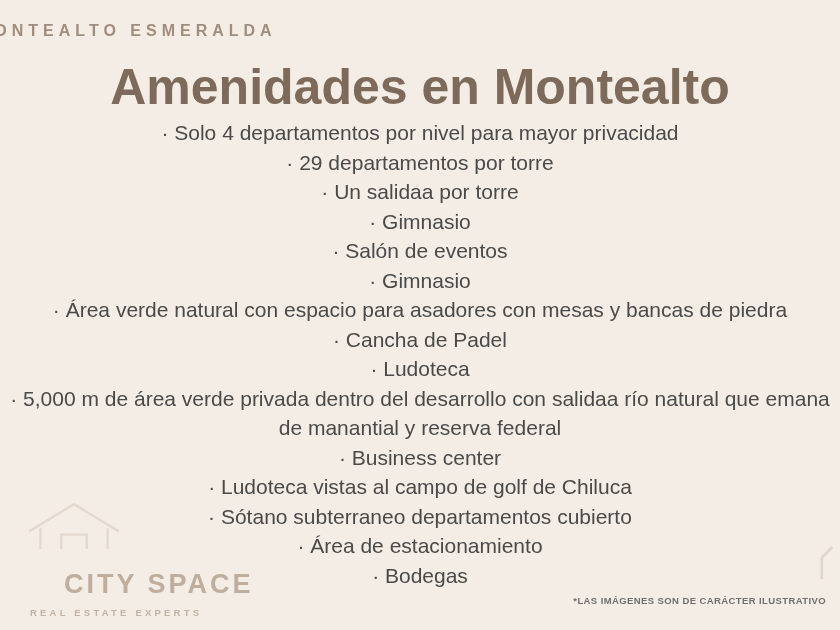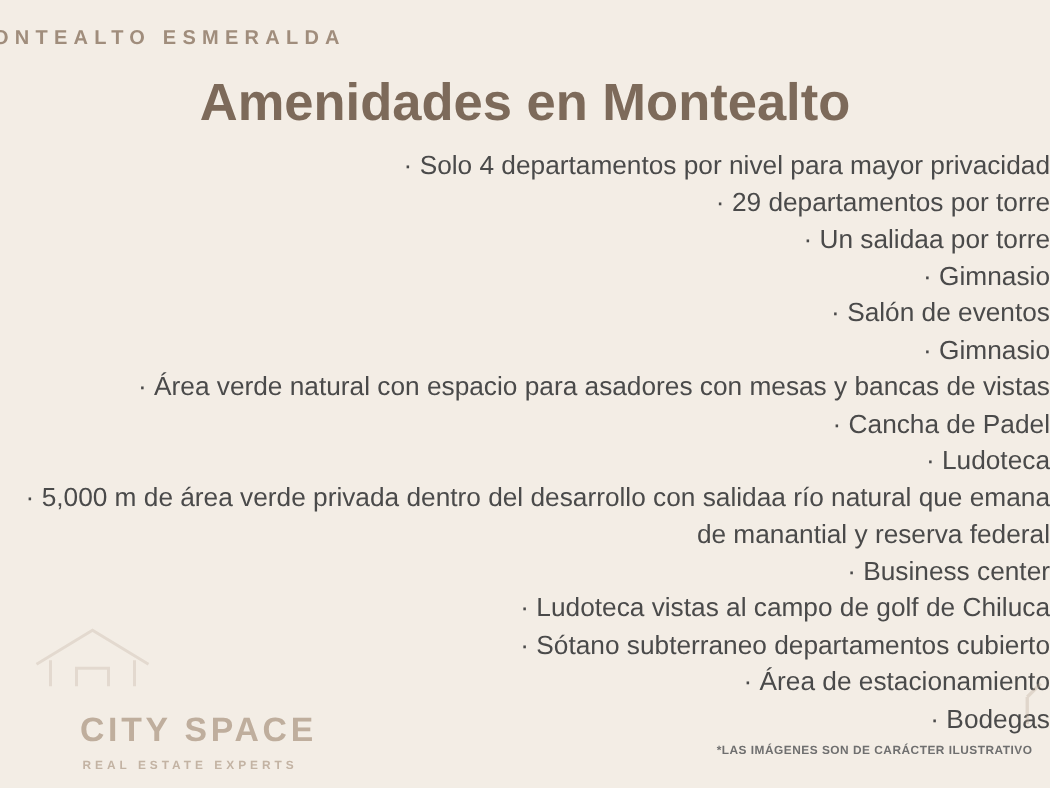--- a/index.html
+++ b/index.html
@@ -30,31 +30,31 @@
     color: #a08d7c;
     font-weight: 700;
     white-space: nowrap;
   }
   .title {
     position: absolute;
     top: 58px;
     left: 0;
     width: 840px;
     text-align: center;
-    font-size: 42px;
+    font-size: 50px;
     font-weight: 700;
     color: #7d6a5a;
     letter-spacing: 0px;
   }
   .amenities {
     position: absolute;
     top: 118px;
     left: 0;
     width: 840px;
-    text-align: right;
+    text-align: center;
     color: #4b4b4b;
   }
   .amenity {
     font-size: 21px;
     line-height: 29.5px;
     color: #4a4a4a;
     white-space: nowrap;
   }
   .amenity.wrap {
     white-space: normal;
@@ -89,21 +89,20 @@
   }
   .wm-sub {
     position: absolute;
     left: 30px;
     bottom: 12px;
     font-size: 9.5px;
     letter-spacing: 3.2px;
     font-weight: 700;
     color: #c3b3a3;
     white-space: nowrap;
-    margin-left: 36px;
   }
   .disclaimer {
     position: absolute;
     right: 14px;
     bottom: 24px;
     font-size: 9.5px;
     letter-spacing: 0.4px;
     color: #6f6f6f;
     font-weight: 700;
     margin-left: 32px;
@@ -127,21 +126,21 @@
 
   <div class="title">Amenidades en Montealto</div>
 
   <div class="amenities">
     <div class="amenity">· Solo 4 departamentos por nivel para mayor privacidad</div>
     <div class="amenity">· 29 departamentos por torre</div>
     <div class="amenity">· Un salidaa por torre</div>
     <div class="amenity">· Gimnasio</div>
     <div class="amenity">· Salón de eventos</div>
     <div class="amenity">· Gimnasio</div>
-    <div class="amenity">· Área verde natural con espacio para asadores con mesas y bancas de vistas</div>
+    <div class="amenity">· Área verde natural con espacio para asadores con mesas y bancas de piedra</div>
     <div class="amenity">· Cancha de Padel</div>
     <div class="amenity">· Ludoteca</div>
     <div class="amenity wrap">· 5,000 m de área verde privada dentro del desarrollo con salidaa río natural que emana de manantial y reserva federal</div>
     <div class="amenity">· Business center</div>
     <div class="amenity">· Ludoteca vistas al campo de golf de Chiluca</div>
     <div class="amenity">· Sótano subterraneo departamentos cubierto</div>
     <div class="amenity">· Área de estacionamiento</div>
     <div class="amenity">· Bodegas</div>
   </div>
 

